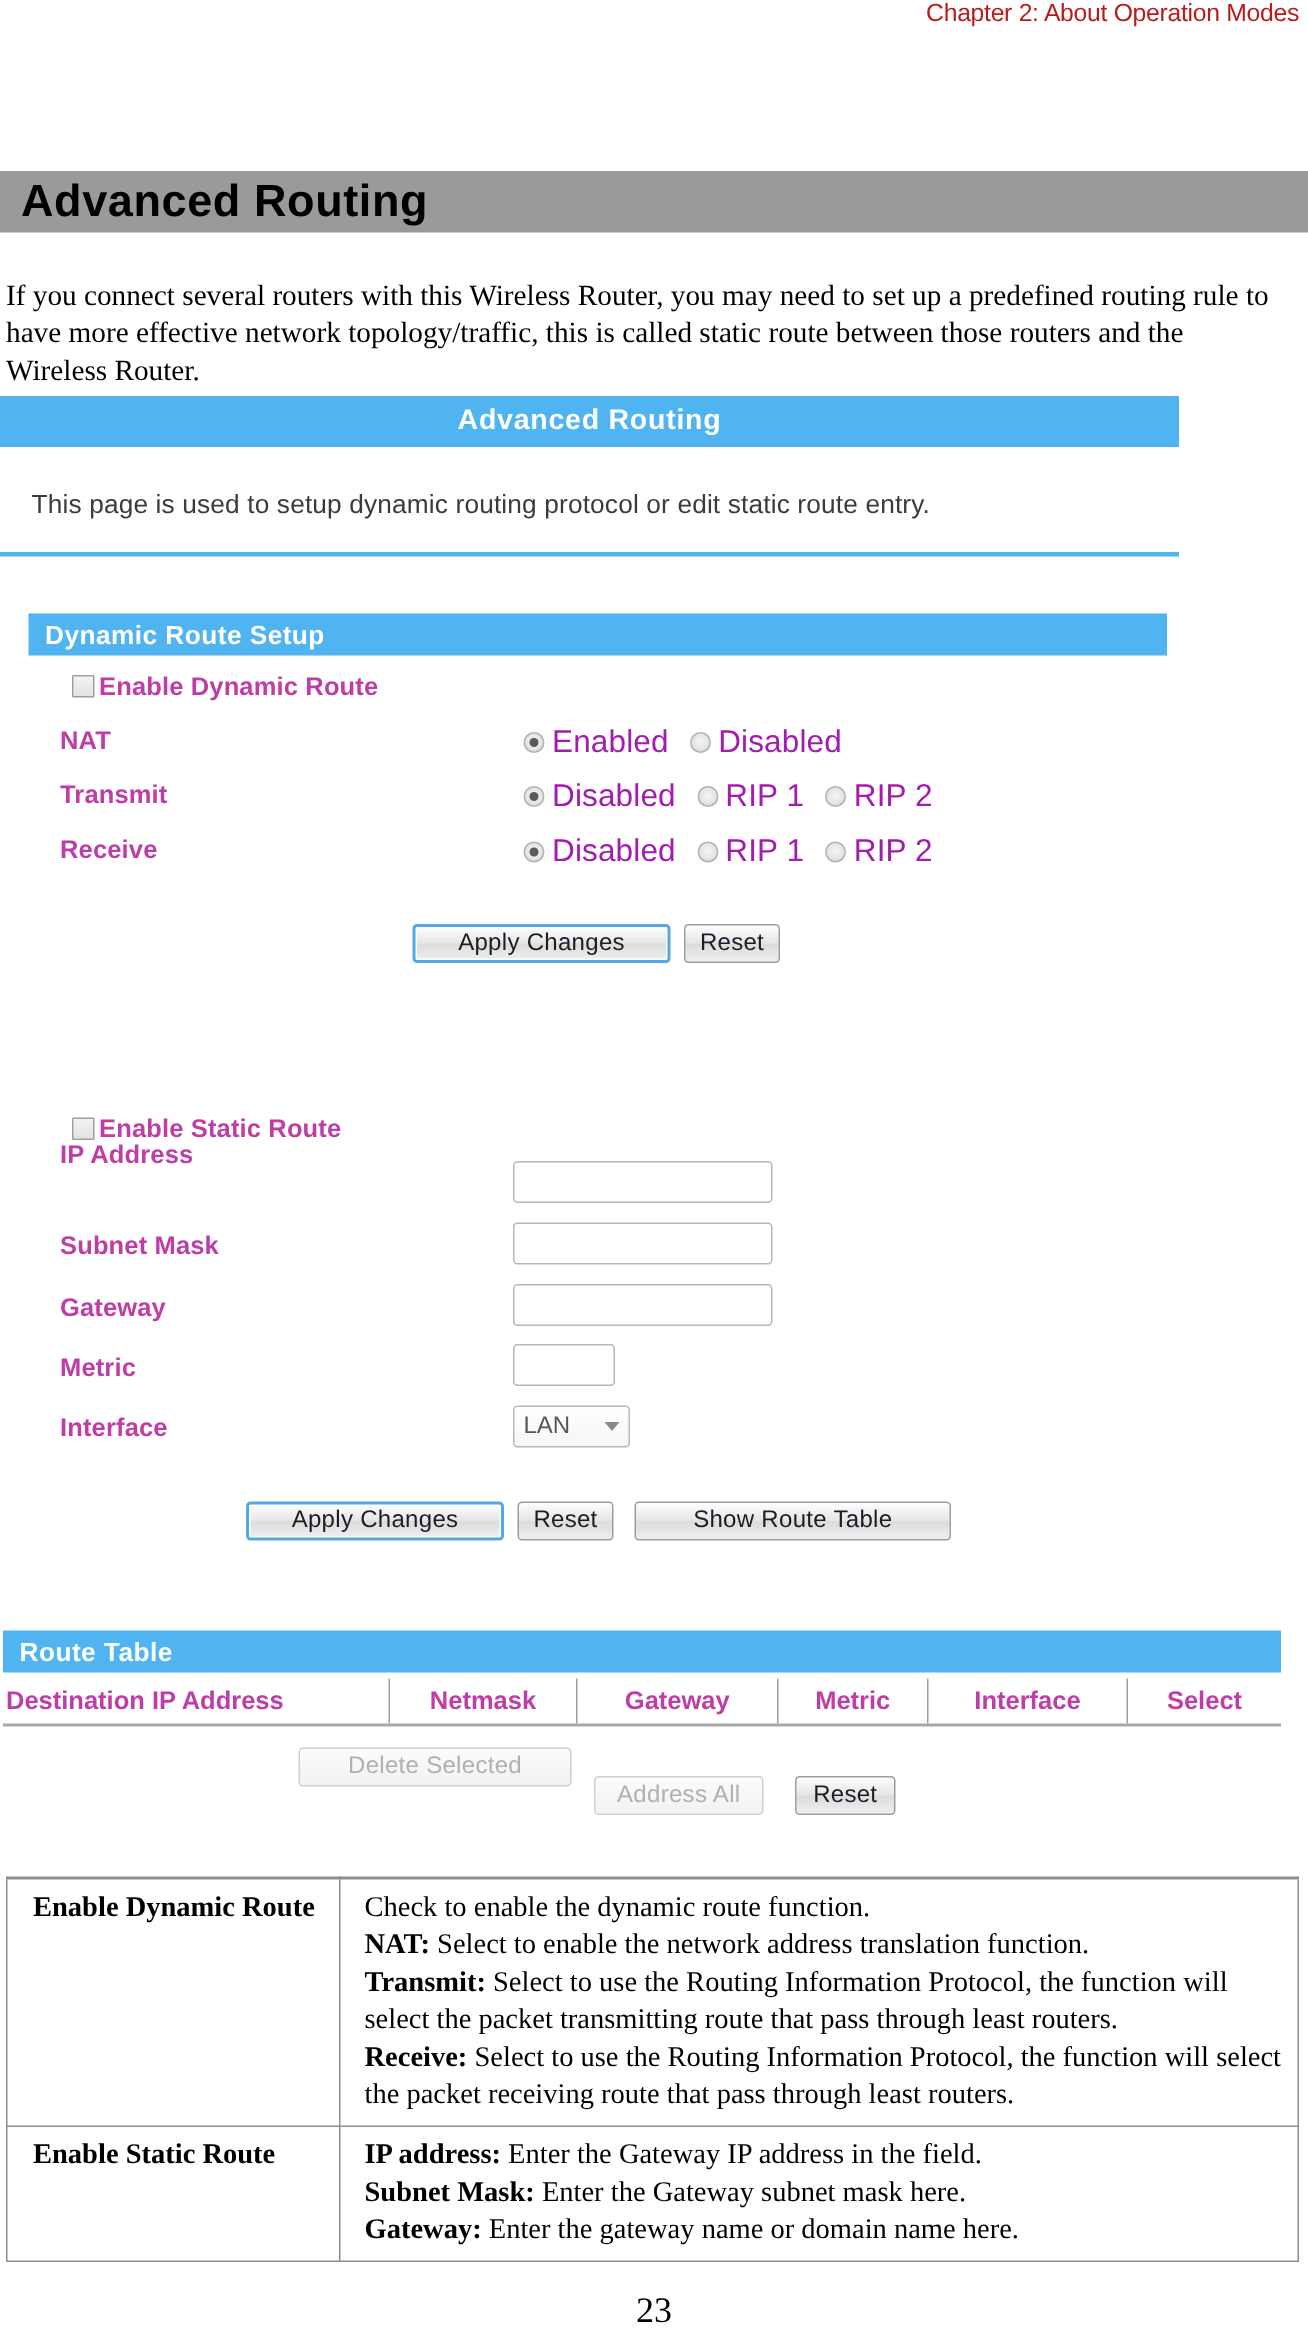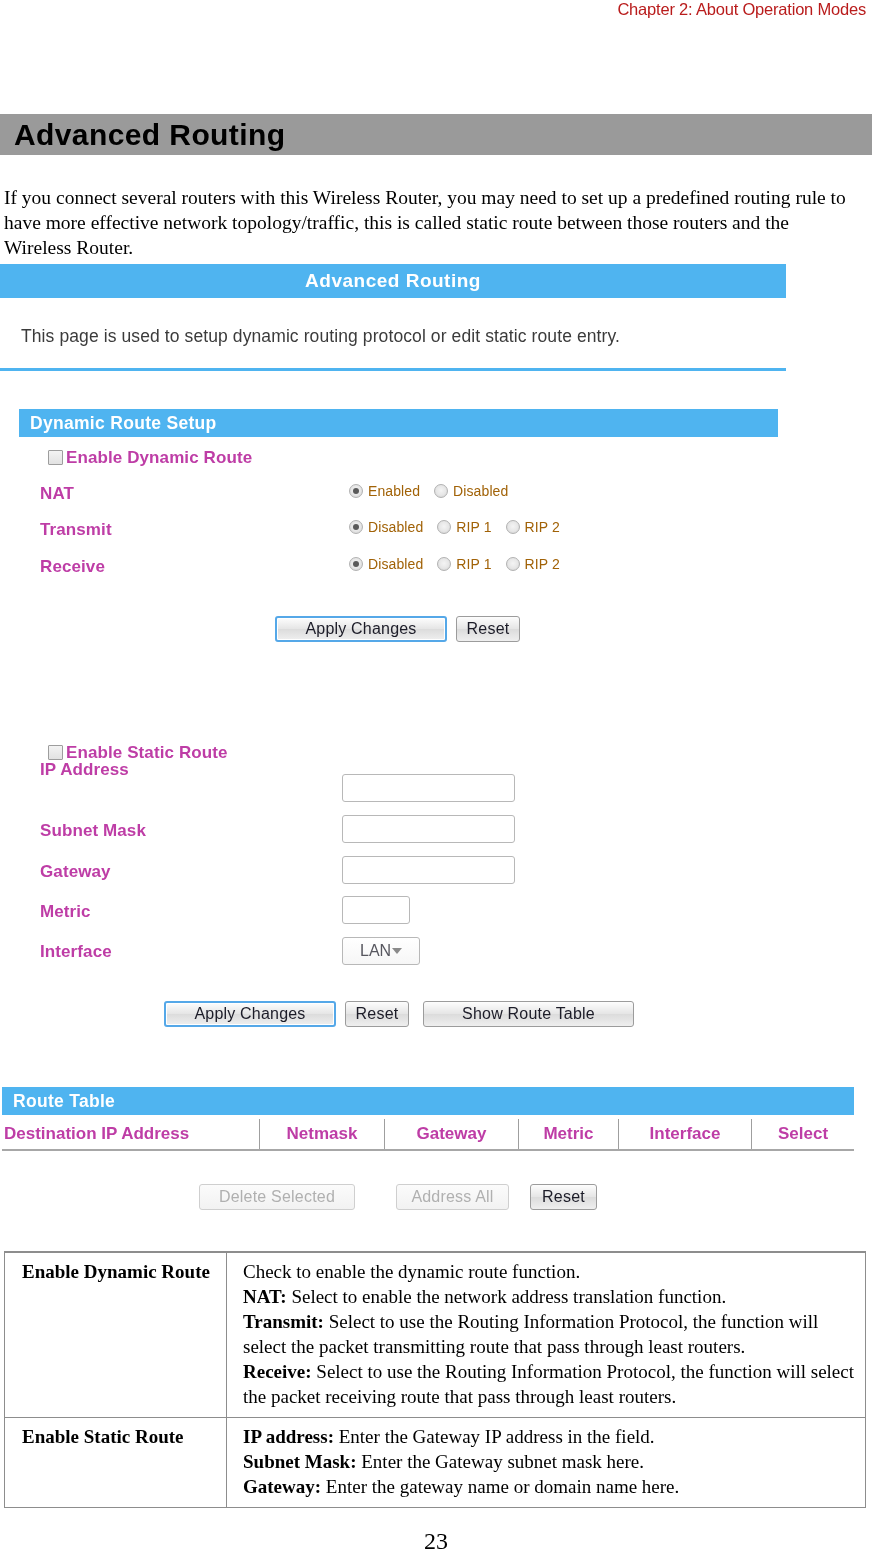--- a/index.html
+++ b/index.html
@@ -167,22 +167,22 @@
     content: "";
     position: absolute;
     left: 3px;
     top: 3px;
     width: 6px;
     height: 6px;
     border-radius: 50%;
     background: #5a5a5a;
   }
   .radio-label {
-    font-size: 14px;
-    color: #a16207;
+    font-size: 21px;
+    color: #a21caf;
     letter-spacing: 0.1px;
   }
 
   
   .btn {
     position: absolute;
     height: 26px;
     box-sizing: border-box;
     border: 1px solid #9c9c9c;
     border-radius: 3px;
@@ -217,21 +217,21 @@
   
   .sel {
     position: absolute;
     height: 28px;
     box-sizing: border-box;
     border: 1px solid #b8b8b8;
     border-radius: 3px;
     background: linear-gradient(#ffffff, #f6f6f6);
     display: flex;
     align-items: center;
-    padding: 0 17px;
+    padding: 0 6px;
     justify-content: space-between;
   }
   .sel-text {
     font-size: 16px;
     color: #57575f;
   }
   .sel-arrow {
     width: 0; height: 0;
     border-left: 5px solid transparent;
     border-right: 5px solid transparent;
@@ -396,21 +396,21 @@
 
   <div class="rt-header-row" style="left:2px; top:855px; width:852px; height:32px;">
     <div class="rt-col first" style="width:258px;">Destination IP Address</div>
     <div class="rt-col" style="width:125px;">Netmask</div>
     <div class="rt-col" style="width:134px;">Gateway</div>
     <div class="rt-col" style="width:100px;">Metric</div>
     <div class="rt-col" style="width:133px;">Interface</div>
     <div class="rt-col last" style="width:102px;">Select</div>
   </div>
 
-  <div class="btn disabled" style="left:199px; top:920px; width:156px;">Delete Selected</div>
+  <div class="btn disabled" style="left:199px; top:901px; width:182px;">Delete Selected</div>
   <div class="btn disabled" style="left:396px; top:920px; width:113px;">Address All</div>
   <div class="btn" style="left:530px; top:920px; width:67px;">Reset</div>
 
 </div>
 
 <table class="desc-table">
   <tbody>
     <tr>
       <td class="term">Enable Dynamic Route</td>
       <td>

